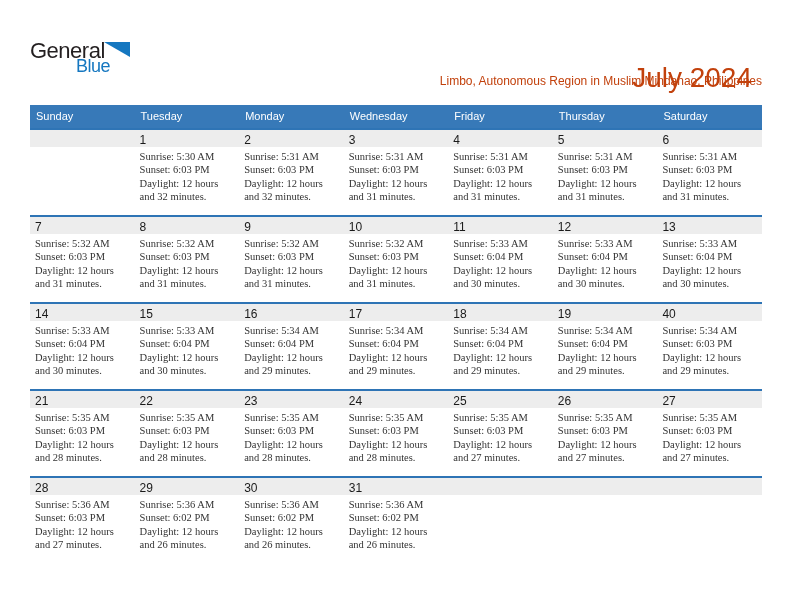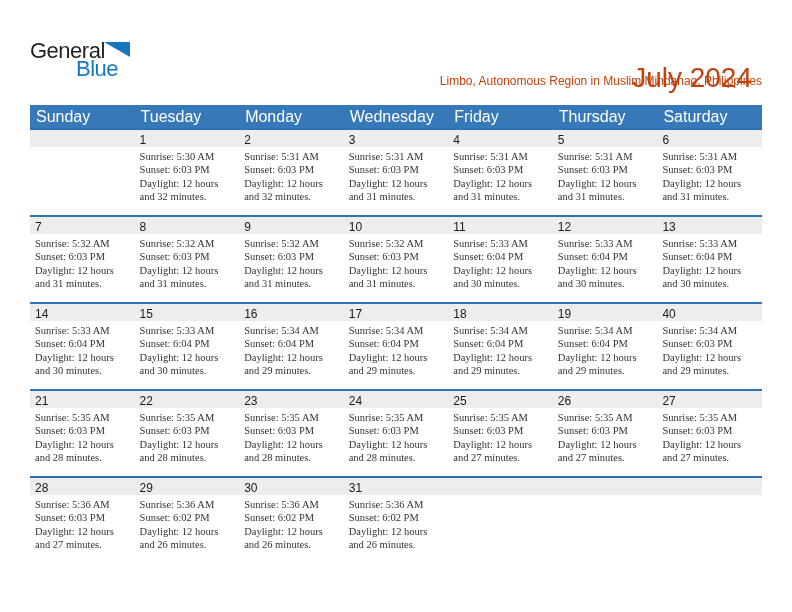--- a/index.html
+++ b/index.html
@@ -13,30 +13,30 @@
   *{box-sizing:border-box;}
   html,body{margin:0;padding:0;background:#fff;}
   body{font-family:"Liberation Sans", sans-serif;}
   .page{position:relative;width:792px;height:612px;background:#ffffff;overflow:hidden;}
 
   
   .logo{position:absolute;left:30px;top:38px;width:120px;height:46px;}
   .logo-general{position:absolute;left:0;top:0;font-size:22px;color:var(--logo-black);letter-spacing:-0.5px;}
   .logo-triangle{position:absolute;left:74px;top:4px;width:0;height:0;
     border-top:15px solid var(--logo-blue);border-left:26px solid transparent;}
-  .logo-blue{position:absolute;left:46px;top:18px;font-size:22px;color:var(--logo-blue);letter-spacing:-0.5px;}
+  .logo-blue{position:absolute;left:46px;top:18px;font-size:18px;color:var(--logo-blue);letter-spacing:-0.5px;}
 
   
   .title{position:absolute;right:40px;top:34px;font-size:28px;color:#c2410c;margin-top:28px;}
   .subtitle{position:absolute;right:30px;top:74px;font-size:12px;color:#c2410c;}
 
   
   .calendar{position:absolute;left:30px;top:105px;width:732px;}
   .weekday-row{display:grid;grid-template-columns:repeat(7,1fr);background:var(--header-bg);height:23px;}
-  .weekday-cell{color:#fff;font-size:16px;line-height:23px;padding-left:6px;overflow:hidden;white-space:nowrap;}
+  .weekday-cell{color:#fff;font-size:11px;line-height:23px;padding-left:6px;overflow:hidden;white-space:nowrap;}
   .week-row{display:grid;grid-template-columns:repeat(7,1fr);border-top:2px solid var(--week-border);height:87px;}
   .day-cell{overflow:hidden;}
   .num-strip{height:17px;background:var(--number-strip-bg);}
   .day-num{font-size:12px;color:#1a1a1a;padding-left:5px;line-height:17px;display:inline-block;}
   .day-info{padding:3px 2px 0 5px;font-family:Liberation Serif, serif;}
   .day-info .line{font-size:10.5px;line-height:13.4px;color:var(--cell-text);white-space:nowrap;}
 </style>
 </head>
 <body>
 

